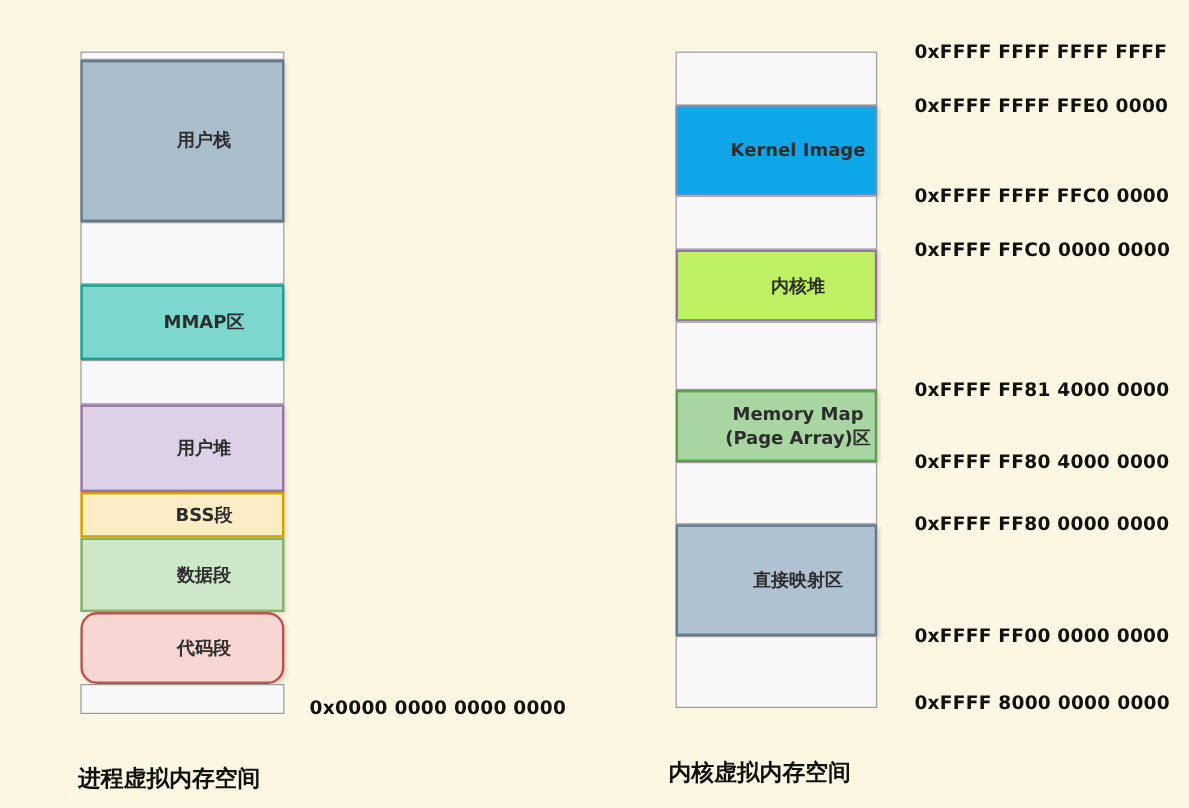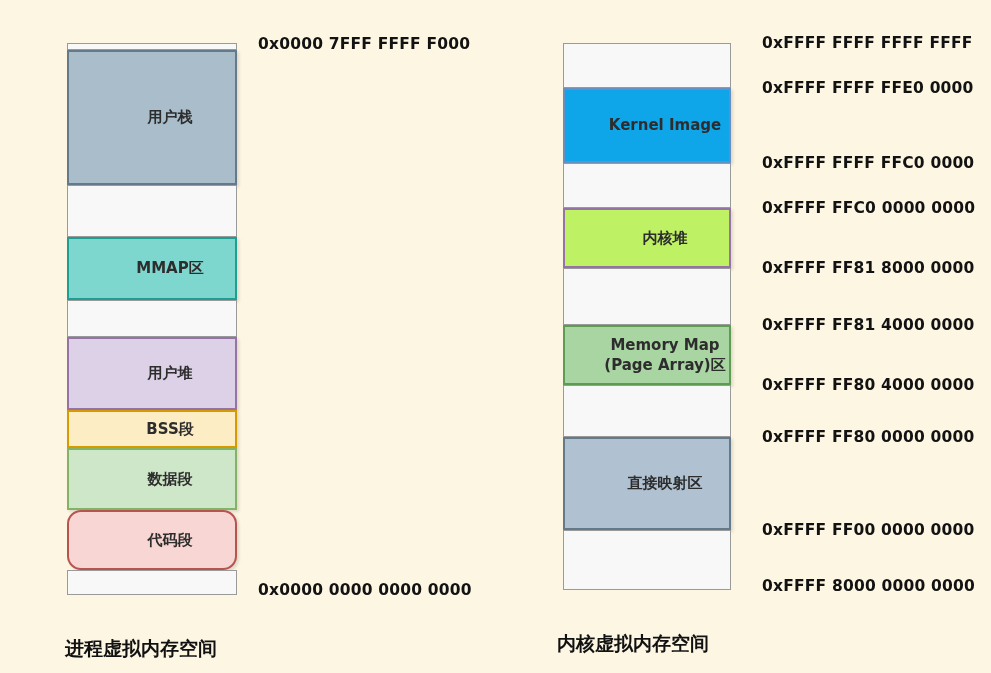--- a/index.html
+++ b/index.html
@@ -85,21 +85,20 @@
       <span class="seg-label">数据段</span>
     </div>
 
     <div class="seg colored" style="top: 467px; height: 60px; background-color: rgb(248, 214, 211); border-color: rgb(184, 84, 80); border-radius: 14px;">
       <span class="seg-label">代码段</span>
     </div>
 
     <div class="seg" style="top: 527px; height: 25px; background-color: rgb(248, 248, 248); border-color: rgb(154, 154, 154);"></div>
   </div>
 
-  <div class="addr" style="left:258px; top:34px;">0x0000 7FFF FFFF F000</div>
   <div class="addr" style="left:258px; top:580px;">0x0000 0000 0000 0000</div>
 
   <div class="diagram-title" style="left:65px; top:636px;">进程虚拟内存空间</div>
 
   <div class="column" style="left:563px; top:43px; width:168px; height:547px;">
 
     <div class="seg" style="top: 0px; height: 45px; background-color: rgb(248, 248, 248); border-color: rgb(154, 154, 154);"></div>
 
     <div class="seg colored" style="top: 45px; height: 75px; background-color: #0ea5e9; border-color: rgb(108, 142, 191);">
       <span class="seg-label">Kernel Image</span>
@@ -124,21 +123,20 @@
       <span class="seg-label">直接映射区</span>
     </div>
 
     <div class="seg" style="top: 487px; height: 60px; background-color: rgb(248, 248, 248); border-color: rgb(154, 154, 154);"></div>
   </div>
 
   <div class="addr" style="left:762px; top:33px;">0xFFFF FFFF FFFF FFFF</div>
   <div class="addr" style="left:762px; top:78px;">0xFFFF FFFF FFE0 0000</div>
   <div class="addr" style="left:762px; top:153px;">0xFFFF FFFF FFC0 0000</div>
   <div class="addr" style="left:762px; top:198px;">0xFFFF FFC0 0000 0000</div>
-  <div class="addr" style="left:762px; top:258px;">0xFFFF FF81 8000 0000</div>
   <div class="addr" style="left:762px; top:315px;">0xFFFF FF81 4000 0000</div>
   <div class="addr" style="left:762px; top:375px;">0xFFFF FF80 4000 0000</div>
   <div class="addr" style="left:762px; top:427px;">0xFFFF FF80 0000 0000</div>
   <div class="addr" style="left:762px; top:520px;">0xFFFF FF00 0000 0000</div>
   <div class="addr" style="left:762px; top:576px;">0xFFFF 8000 0000 0000</div>
 
   <div class="diagram-title" style="left:557px; top:631px;">内核虚拟内存空间</div>
 
 </div>
 

